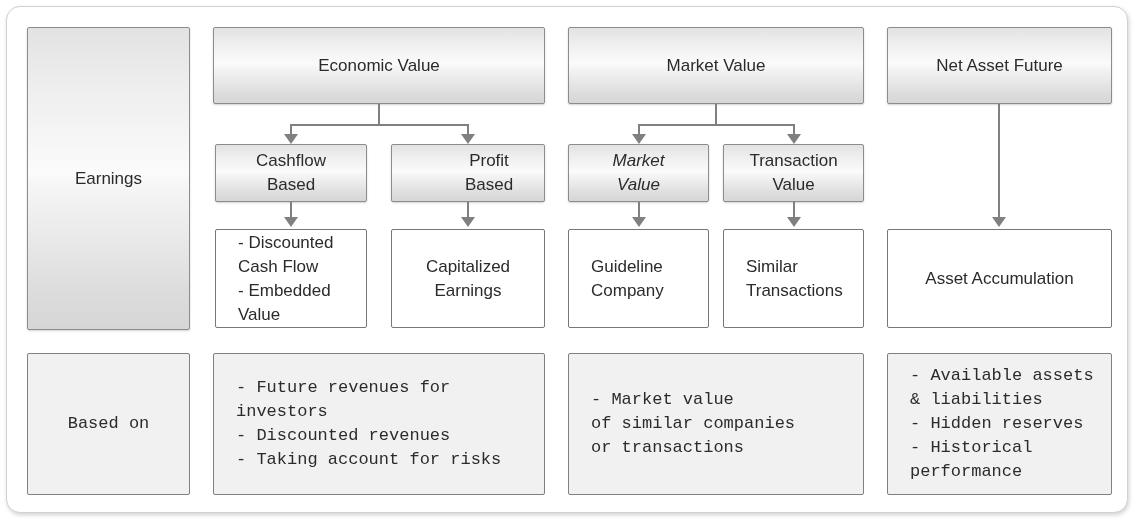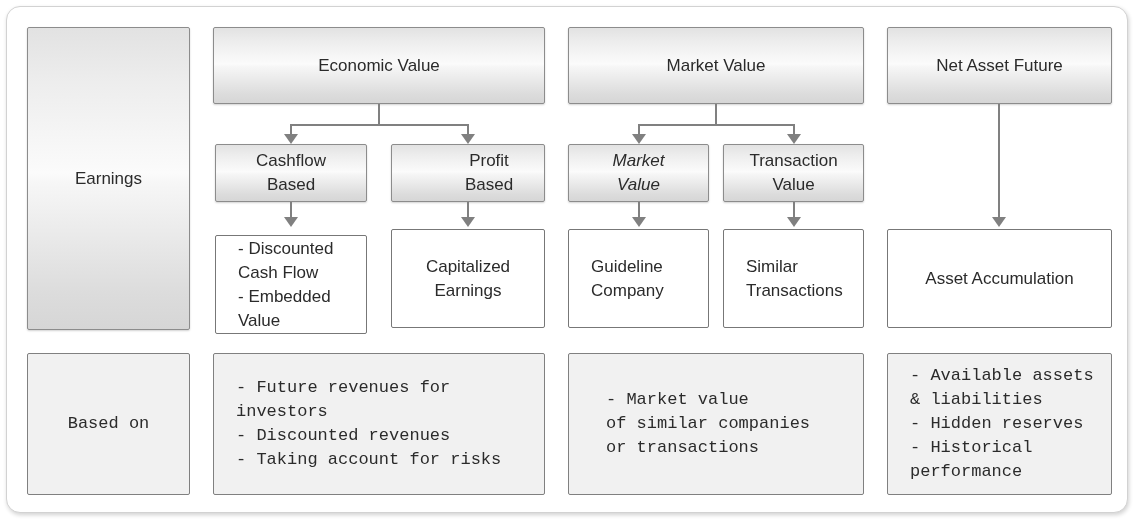--- a/index.html
+++ b/index.html
@@ -168,21 +168,21 @@
 
   <div class="conn v" style="left:467px; top:202px; height:16px;"></div>
   <div class="arrowhead" style="left:461px; top:217px;"></div>
 
   <div class="conn v" style="left:638px; top:202px; height:16px;"></div>
   <div class="arrowhead" style="left:632px; top:217px;"></div>
 
   <div class="conn v" style="left:793px; top:202px; height:16px;"></div>
   <div class="arrowhead" style="left:787px; top:217px;"></div>
 
-  <div class="node plain left-align" style="left:215px; top:235px; width:152px; height:99px;">
+  <div class="node plain left-align" style="left:215px; top:229px; width:152px; height:99px;">
     <span class="node-text">- Discounted
   Cash Flow
 - Embedded
   Value</span>
   </div>
 
   <div class="node plain" style="left:391px; top:229px; width:154px; height:99px;">
     <span class="node-text">Capitalized
 Earnings</span>
   </div>
@@ -200,21 +200,21 @@
   <div class="node plain" style="left:887px; top:229px; width:225px; height:99px;">
     <span class="node-text">Asset Accumulation</span>
   </div>
 
   <div class="node flat left-align" style="left:213px; top:353px; width:332px; height:142px;">
     <span class="node-text">- Future revenues for investors
 - Discounted revenues
 - Taking account for risks</span>
   </div>
 
-  <div class="node flat left-align" style="left:568px; top:353px; width:296px; height:142px;padding-left:15px;">
+  <div class="node flat left-align" style="left:568px; top:353px; width:296px; height:142px;">
     <span class="node-text">- Market value
   of similar companies
   or transactions</span>
   </div>
 
   <div class="node flat left-align" style="left:887px; top:353px; width:225px; height:142px;">
     <span class="node-text">- Available assets
    &amp; liabilities
 - Hidden reserves
 - Historical

